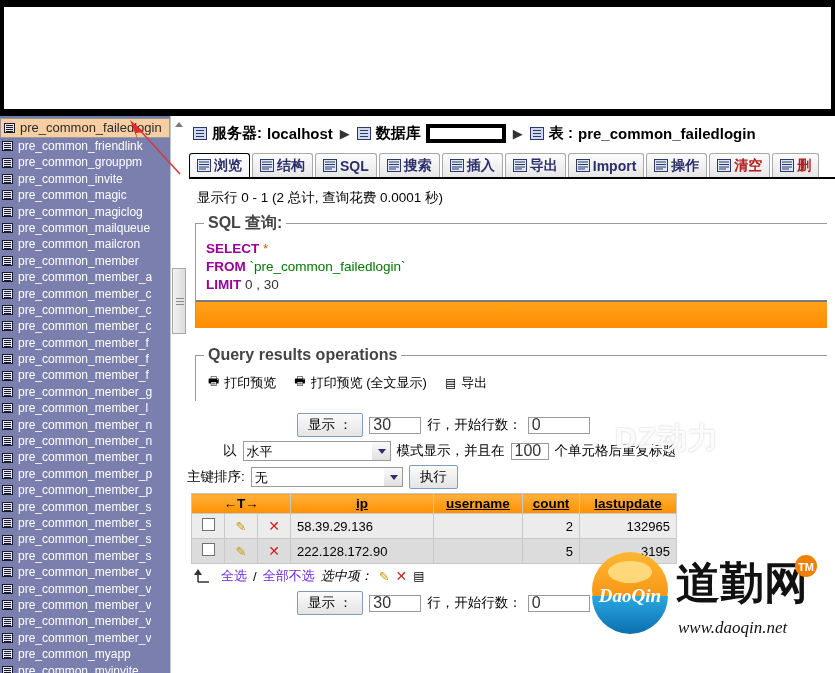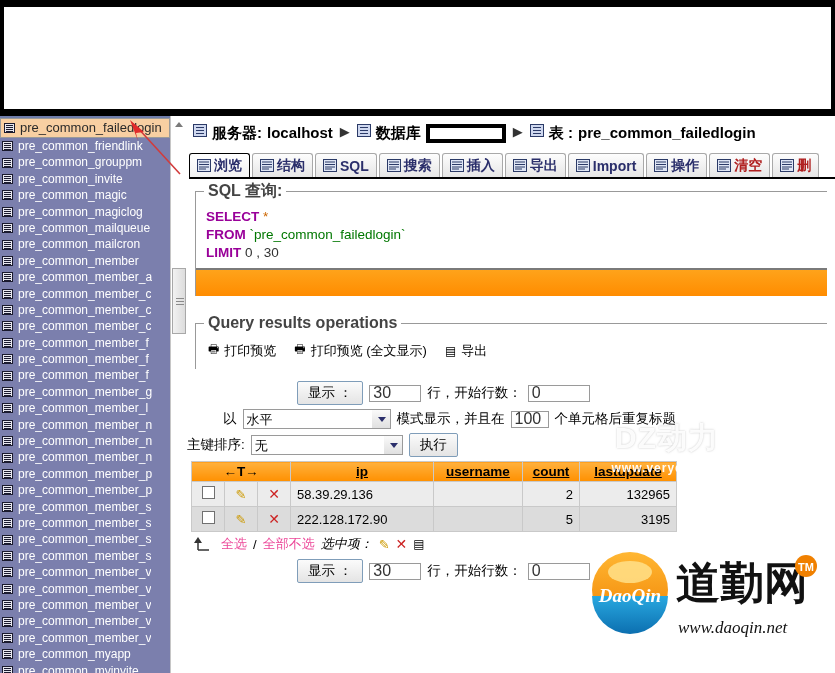--- a/index.html
+++ b/index.html
@@ -82,21 +82,21 @@
   
   .main {
     position: absolute; left: 187px; top: 116px;
     width: 648px; height: 557px;
     background: #ffffff; overflow: hidden;
     font-size: 13px; color: #000;
   }
 
   
   .crumb {
-    display: flex; align-items: flex-start; gap: 5px;
+    display: flex; align-items: center; gap: 5px;
     padding: 8px 16px 4px 6px; font-size: 15px; font-weight: bold; color: #000;
   }
   .crumb .sep { color:#333; font-size: 13px; padding: 0 2px; }
   .crumb-ico {
     display:inline-block; width:14px; height:13px; border:1px solid #2b3a67;
     background:#cfd8ef; position:relative; box-sizing:border-box;
   }
   .crumb-ico::after{
     content:""; position:absolute; left:2px; top:2px; right:2px; height:1px;
     background:#2b3a67; box-shadow:0 3px 0 #2b3a67, 0 6px 0 #2b3a67;
@@ -205,21 +205,21 @@
     background: #ececec; color:#000; font-size:13px;
   }
   table.res tr.alt td { background:#dcdcdc; }
   td.ck { width:20px; text-align:center; background:#ececec;}
   td.num { text-align: right; }
   .cbx { width:11px; height:11px; border:1px solid #707070; background:#fff; display:inline-block; }
   .pen { color:#cc9900; font-size:13px; }
   .xx  { color:#cc2222; font-weight:bold; font-size:14px; }
 
   .selectrow { display:flex; align-items:center; gap:6px; font-size:13px; padding:3px 0 2px 6px; }
-  .selectrow .lnk { color:#ec4899; }
+  .selectrow .lnk { color:#6d28d9; }
   .ital { font-style: italic; }
 
   
   .logo-wm { position:absolute; right: 2px; bottom: 18px; width: 255px; height: 105px; pointer-events:none; z-index: 9; }
 </style>
 </head>
 <body>
 
 <div id="root">
 
@@ -460,20 +460,21 @@
         </div>
         <div class="tab danger">
           <span class="tab-ico"><svg viewBox="0 0 14 13" width="14" height="13">
               <rect x="0.5" y="0.5" width="13" height="12" fill="#dfe6f5" stroke="#2b3a67"></rect>
               <path d="M2 3 H12 M2 5.5 H12 M2 8 H12 M2 10 H9" stroke="#2b3a67" stroke-width="1"></path>
             </svg></span>
           <span>删</span>
         </div>
       </div>
 
+    <div class="resultline">显示行 0 - 1 (2 总计, 查询花费 0.0001 秒)</div>
 
     <fieldset class="box">
       <legend>SQL 查询:</legend>
       <div class="sqlcode">
         <div>
           <span class="kw">SELECT</span>
           <span class="star">*</span>
         </div>
         <div>
           <span class="kw">FROM</span>

